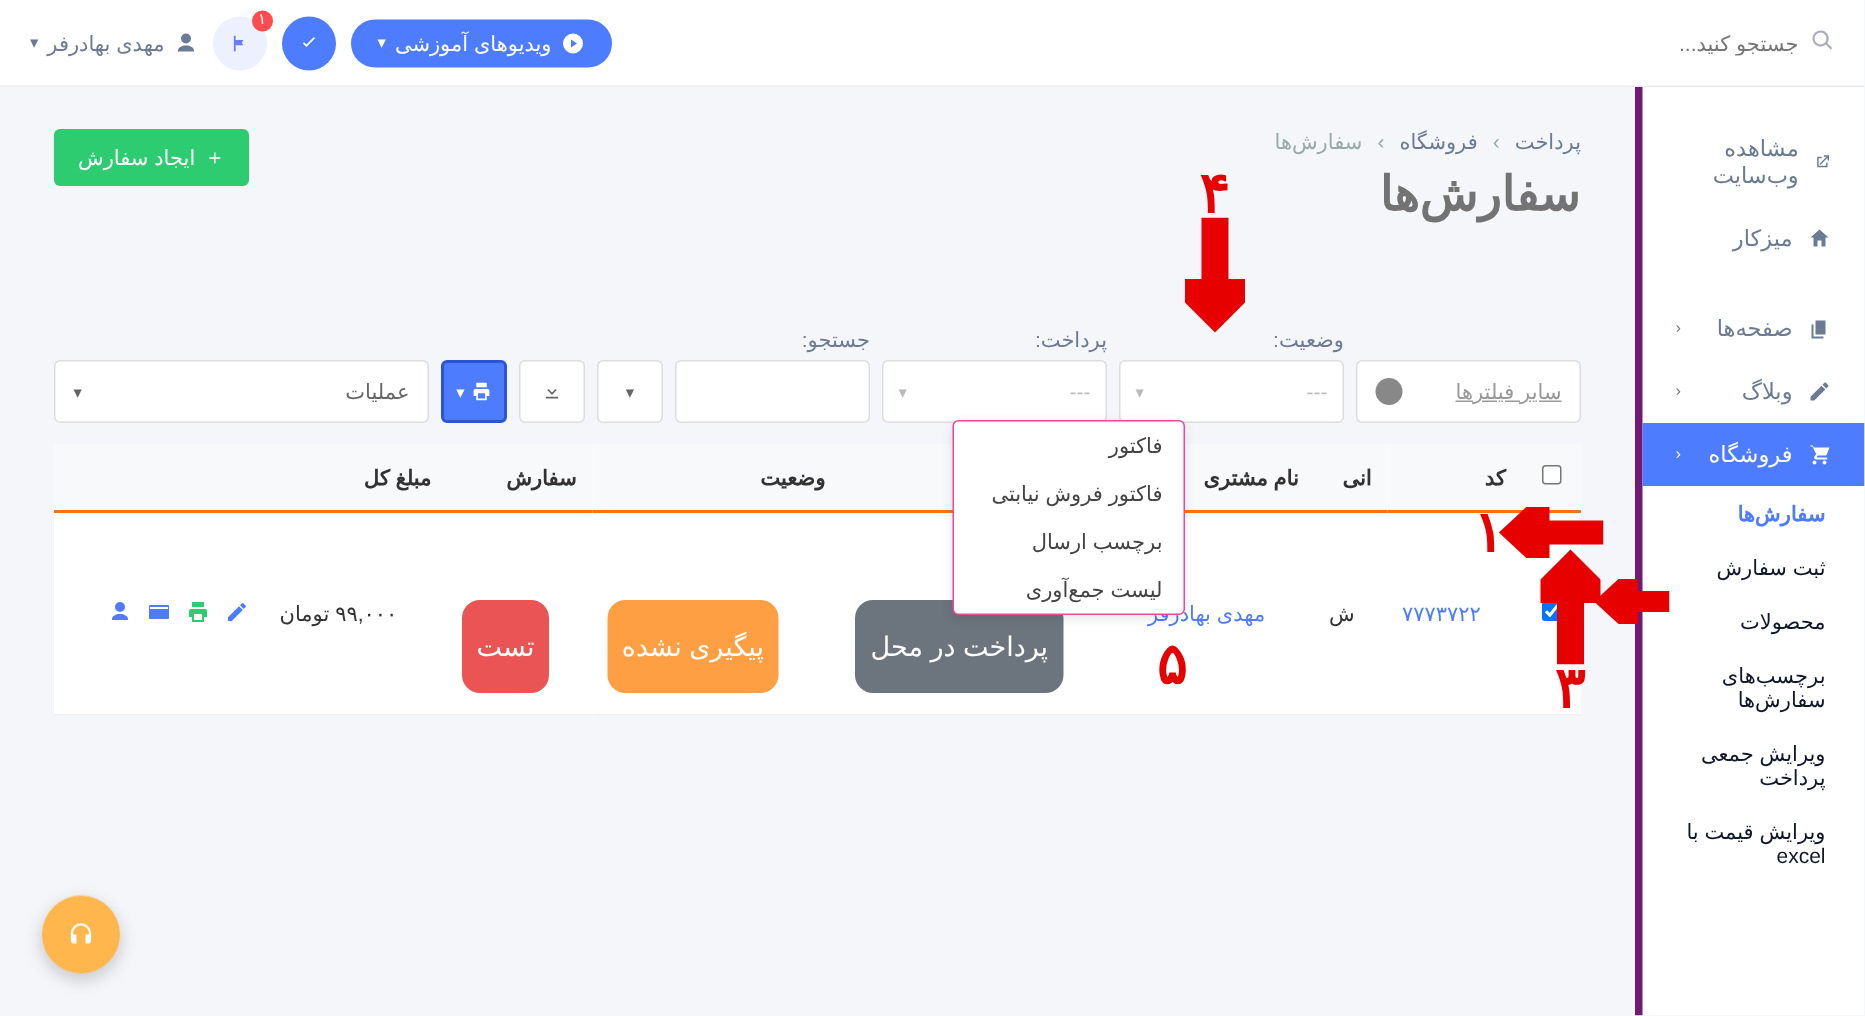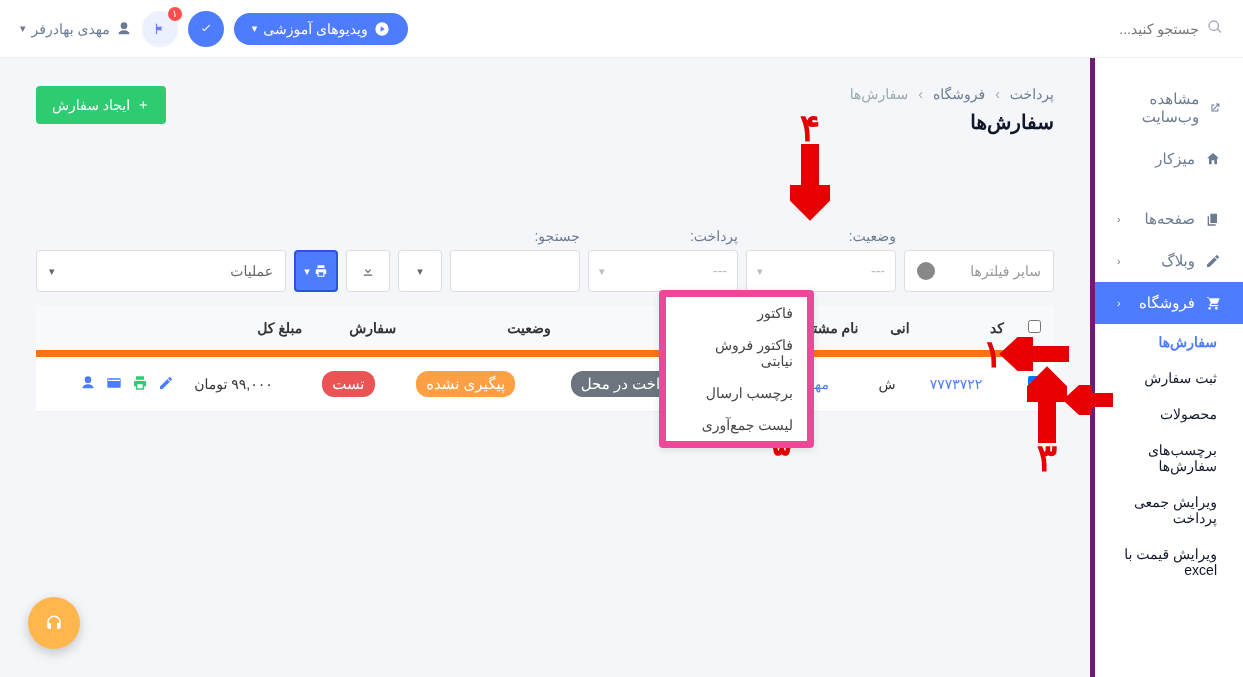--- a/index.html
+++ b/index.html
@@ -25,46 +25,46 @@
 .side-item { padding: 12px 22px; color: #6b7b93; display: flex; align-items: center; justify-content: space-between; cursor: pointer; font-size: 15px; }
 .side-item .rt { display: flex; align-items: center; gap: 10px; }
 .side-item.active { background: #4d7cfe; color: #fff; }
 .side-sub { padding: 10px 26px 10px 22px; color: #0f172a; cursor: pointer; font-size: 14px; }
 .side-sub.active { color: #4d7cfe; font-weight: bold; }
 .side-divider { height: 18px; }
 
 
 .crumbs { color: #9aa; font-size: 14px; margin-bottom: 8px; display: flex; gap: 10px; }
 .crumbs a { color: #6b7b93; text-decoration: none; }
-.page-title { font-size: 20px; font-weight: bold; color: #0f172a; margin-bottom: 38px; }
+.page-title { font-size: 32px; font-weight: bold; color: #737373; margin-bottom: 38px; }
 
 .create-btn { position: absolute; left: 36px; top: 28px; background: #2ecc71; color: #fff; border: none; border-radius: 4px; padding: 10px 16px; font-size: 14px; cursor: pointer; display: inline-flex; align-items: center; gap: 6px; font-family: inherit; }
 
 
-.filters-labels { display: grid; grid-template-columns: 250px 44px 44px 44px 130px 150px 150px 150px; gap: 8px; direction: ltr; margin-top: 94px; }
+.filters-labels { display: grid; grid-template-columns: 250px 44px 44px 44px 130px 150px 150px 150px; gap: 8px; direction: ltr; margin-top: 70px; }
 .filters-labels > div { direction: rtl; text-align: right; color: #6b7b93; font-size: 14px; padding-bottom: 6px; }
 
 
 .filters-row { display: grid; grid-template-columns: 250px 44px 44px 44px 130px 150px 150px 150px; gap: 8px; direction: ltr; align-items: center; }
 .filters-row > * { direction: rtl; }
 .btn-box { height: 42px; border: 1px solid #ddd; border-radius: 4px; background: #fff; display: flex; align-items: center; justify-content: center; cursor: pointer; color: #666; }
 .btn-box.drop { justify-content: space-between; padding: 0 12px; }
 .btn-box.print { background: #4d7cfe; color: #fff; border: 2px solid #2b55d4; }
 .input-box { height: 42px; border: 1px solid #ddd; border-radius: 4px; background: #fff; padding: 0 10px; }
 .select-box { height: 42px; border: 1px solid #ddd; border-radius: 4px; background: #fff; padding: 0 10px; display: flex; align-items: center; justify-content: space-between; color: #bbb; }
-.other-filters { height: 42px; border: 1px solid #ddd; border-radius: 4px; background: #fff; padding: 0 12px; display: flex; align-items: center; justify-content: space-between; color: #999; }
+.other-filters { height: 42px; border: 1px solid #ddd; border-radius: 4px; background: #fff; padding: 0 12px; display: flex; align-items: center; justify-content: space-between; color: #999; text-decoration: underline; }
 .other-filters .dot { width: 18px; height: 18px; border-radius: 50%; background: #888; }
 
 
 .table { width: 100%; border-collapse: collapse; margin-top: 14px; background: #fff; }
-.table th { background: #f8f9fb; padding: 14px 10px; text-align: right; font-weight: bold; color: #333; border-bottom: 7px solid #f97316; font-size: 14px; }
+.table th { background: #f8f9fb; padding: 14px 10px; text-align: right; font-weight: bold; color: #333; border-bottom: 2px solid #f97316; font-size: 14px; }
 .table td { padding: 14px 10px; border-bottom: 1px solid #eee; text-align: left; vertical-align: middle; font-size: 14px; }
 .table th:first-child, .table td:first-child { text-align: center; width: 40px; }
 .link-blue { color: #4d7cfe; text-decoration: none; }
-.pill { border-radius: 12px; padding: 4px 10px; color: #fff; font-size: 15px; display: inline-block; }
+.pill { border-radius: 12px; padding: 20px 10px; color: #fff; font-size: 18px; display: inline-block; margin-top: 44px; }
 .pill.gray { background: #6c757d; }
 .pill.orange { background: #ff9f43; }
 .pill.red { background: #ea5455; }
 .actions-ic { display: flex; gap: 10px; color: #4d7cfe; }
 .actions-ic span { cursor: pointer; }
 .ic-user { color: #4d7cfe; }
 .ic-card { color: #4d7cfe; }
 .ic-print { color: #2ecc71; }
 .ic-edit { color: #4d7cfe; }
 
@@ -235,21 +235,21 @@
         <span>---</span>
         <span class="chev">▾</span>
       </div>
       <div class="other-filters">
         <span>سایر فیلترها</span>
         <span class="dot"></span>
       </div>
     </div>
 
     <div style="position:relative;">
-      <div class="dropdown" style="top:-2px; right:240px; border:7px solid #ec4899;">
+      <div class="dropdown" style="top:-2px; right:264px; border:1px solid #ec4899;">
         <div class="dropdown-item">فاکتور</div>
         <div class="dropdown-item">فاکتور فروش نیابتی</div>
         <div class="dropdown-item">برچسب ارسال</div>
         <div class="dropdown-item">لیست جمع‌آوری</div>
       </div>
     </div>
 
     <table class="table">
       <thead>
         <tr>

